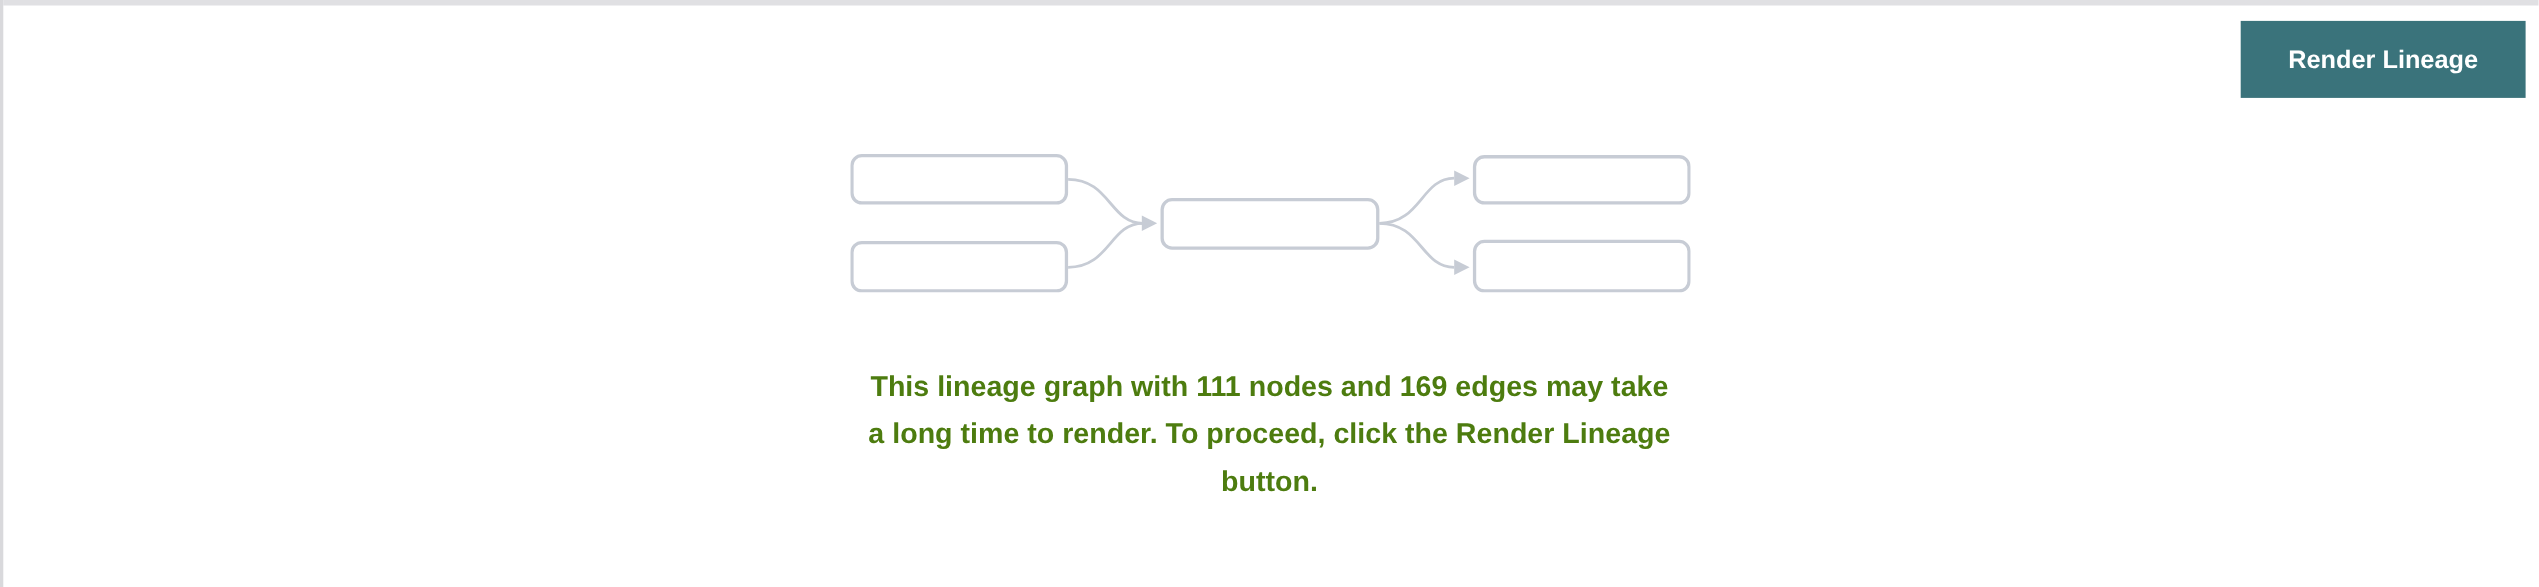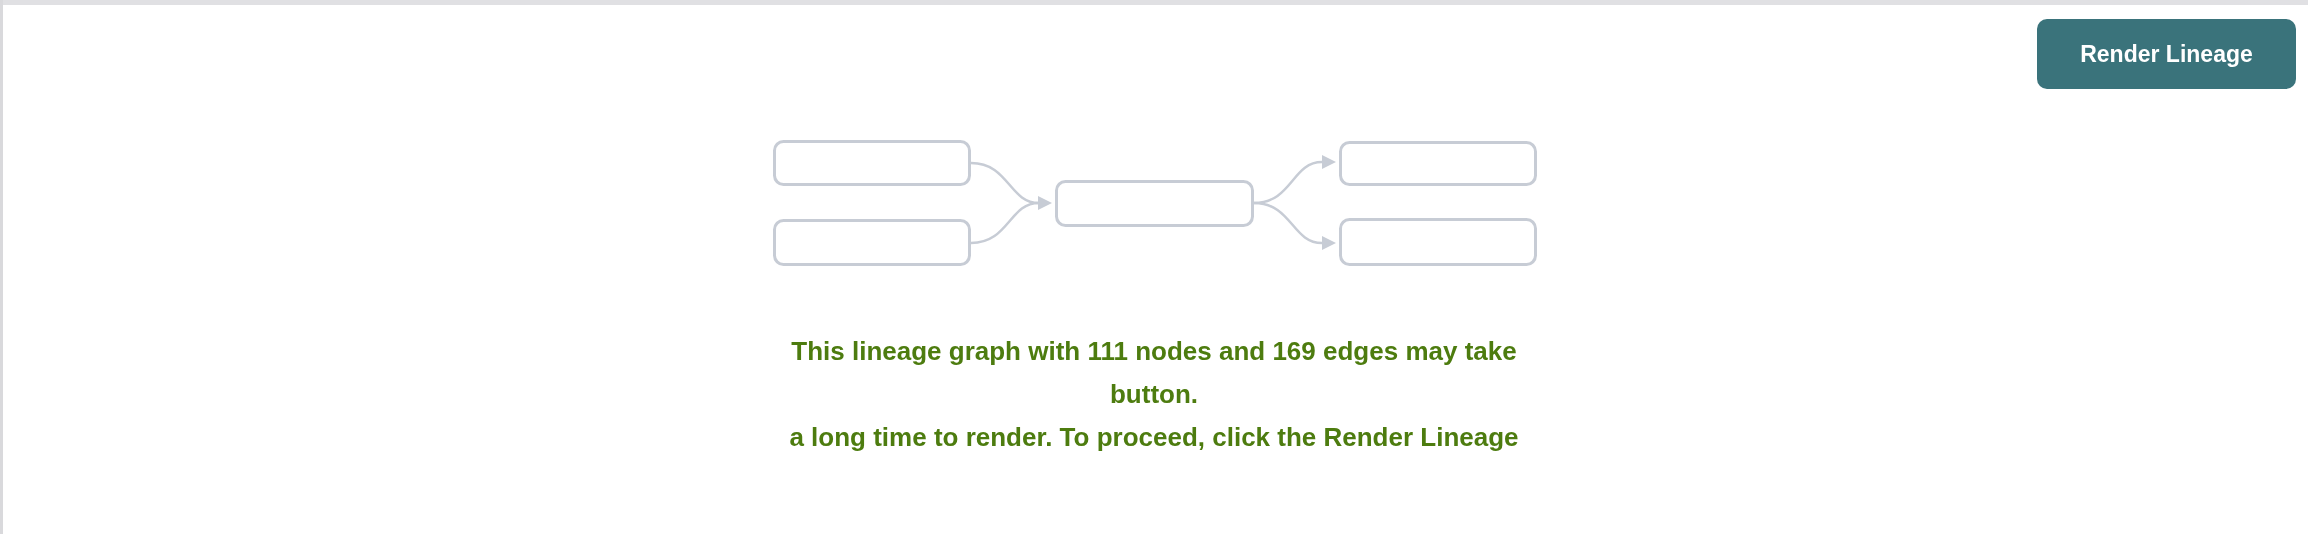--- a/index.html
+++ b/index.html
@@ -29,21 +29,21 @@
     background: #d9d9dc;
   }
   
   .render-btn {
     position: absolute;
     top: 19px;
     right: 12px;
     width: 259px;
     height: 70px;
     border: none;
-    border-radius: 10px;
+    border-radius: 0;
     background: #3a737b;
     color: #ffffff;
     font-family: "Liberation Sans", sans-serif;
     font-size: 23px;
     font-weight: bold;
     cursor: pointer;
   }
   
   .graphic {
     position: absolute;
@@ -108,17 +108,17 @@
     <polygon points="265,56 279,63 265,70"></polygon>
 
     <path d="M 481 63 C 519 63 519 22 549 22"></path>
     <polygon points="549,15 563,22 549,29"></polygon>
     <path d="M 481 63 C 519 63 519 103 549 103"></path>
     <polygon points="549,96 563,103 549,110"></polygon>
   </svg>
 
   <div class="message">
     <span>This lineage graph with 111 nodes and 169 edges may take</span>
+    <span>a long time to render. To proceed, click the Render Lineage</span>
     <span>button.</span>
-    <span>a long time to render. To proceed, click the Render Lineage</span>
   </div>
 
 </div>
 
 </body></html>

